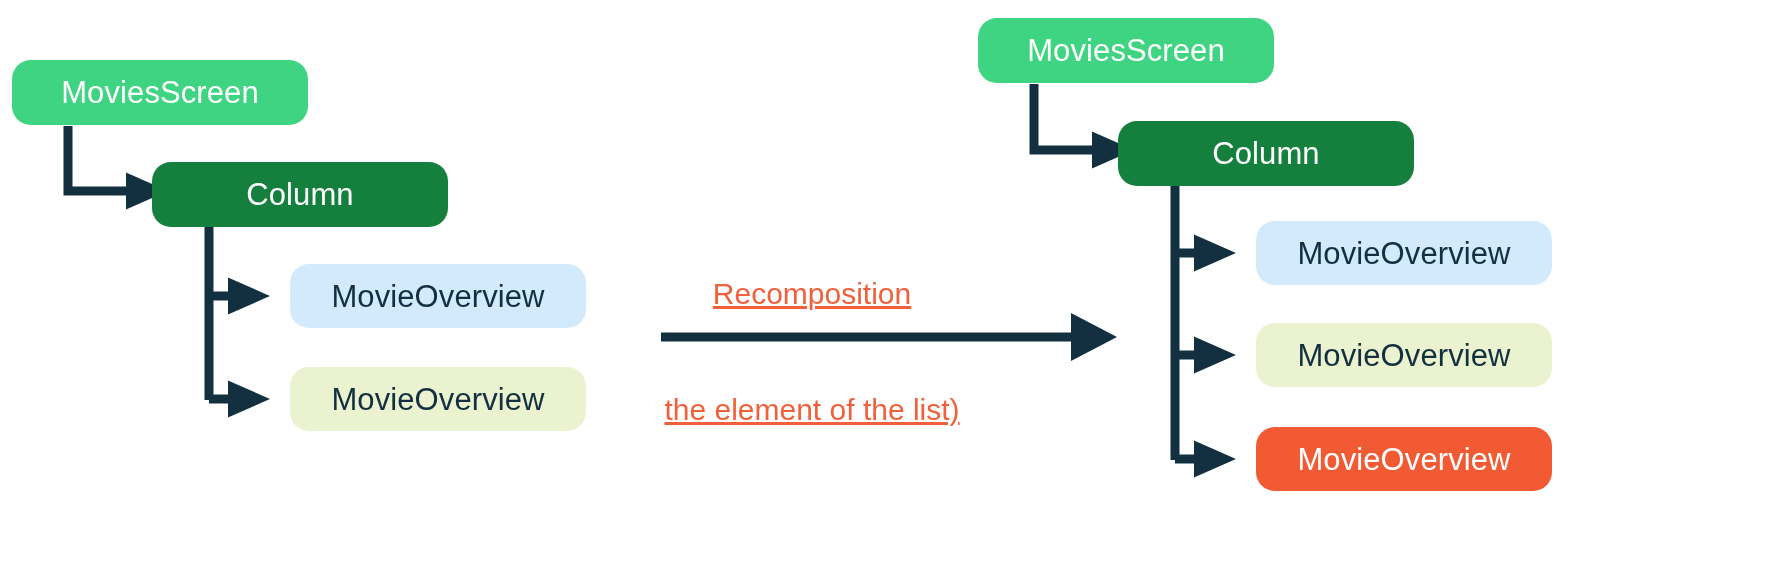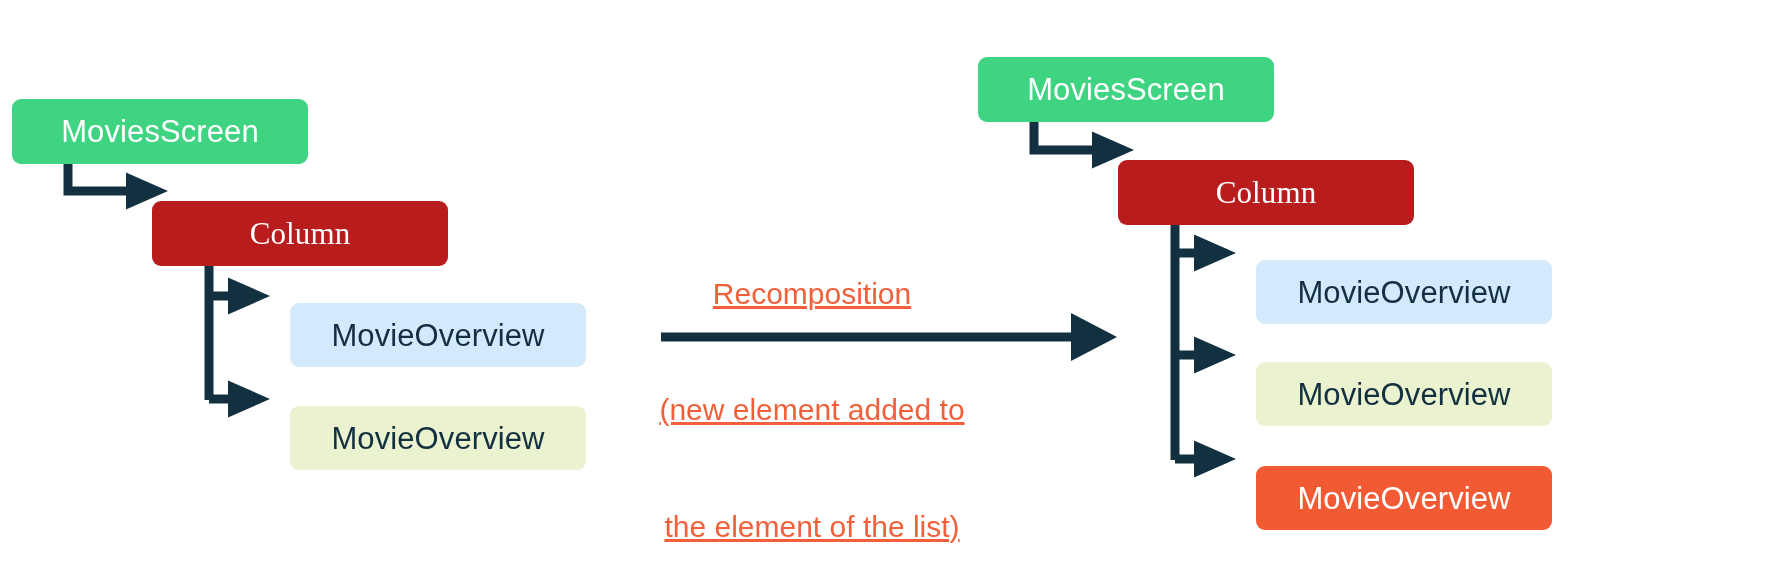--- a/index.html
+++ b/index.html
@@ -19,35 +19,33 @@
     overflow: hidden;
   }
 
   
   .node {
     position: absolute;
     box-sizing: border-box;
     display: flex;
     align-items: center;
     justify-content: center;
-    border-radius: 9px;
+    border-radius: 19px;
     font-size: 31px;
     line-height: 1;
     letter-spacing: 0.1px;
     white-space: nowrap;
-    margin-top: 39px;
   }
   .node-screen {
     background: #3ed481;
     color: #ffffff;
   }
   .node-column {
-    background: #b91c1c;
+    background: #15803d;
     color: #ffffff;
-    font-family: Liberation Serif, serif;
   }
   .node-overview-blue {
     background: #d2eafc;
     color: #12303f;
   }
   .node-overview-yellow {
     background: #ebf2cf;
     color: #12303f;
   }
   .node-overview-orange {
@@ -133,21 +131,20 @@
   <div class="node node-overview-blue" style="left:290px; top:264px; width:296px; height:64px;">
     <span>MovieOverview</span>
   </div>
 
   <div class="node node-overview-yellow" style="left:290px; top:367px; width:296px; height:64px;">
     <span>MovieOverview</span>
   </div>
 
   <div class="caption" style="left:612px; top:198px; width:400px;">
     <span class="caption-line">Recomposition</span>
-    <span class="caption-line">(new element added to</span>
     <span class="caption-line">the element of the list)</span>
   </div>
 
   <div class="node node-screen" style="left:978px; top:18px; width:296px; height:65px;">
     <span>MoviesScreen</span>
   </div>
 
   <div class="node node-column" style="left:1118px; top:121px; width:296px; height:65px;">
     <span>Column</span>
   </div>

